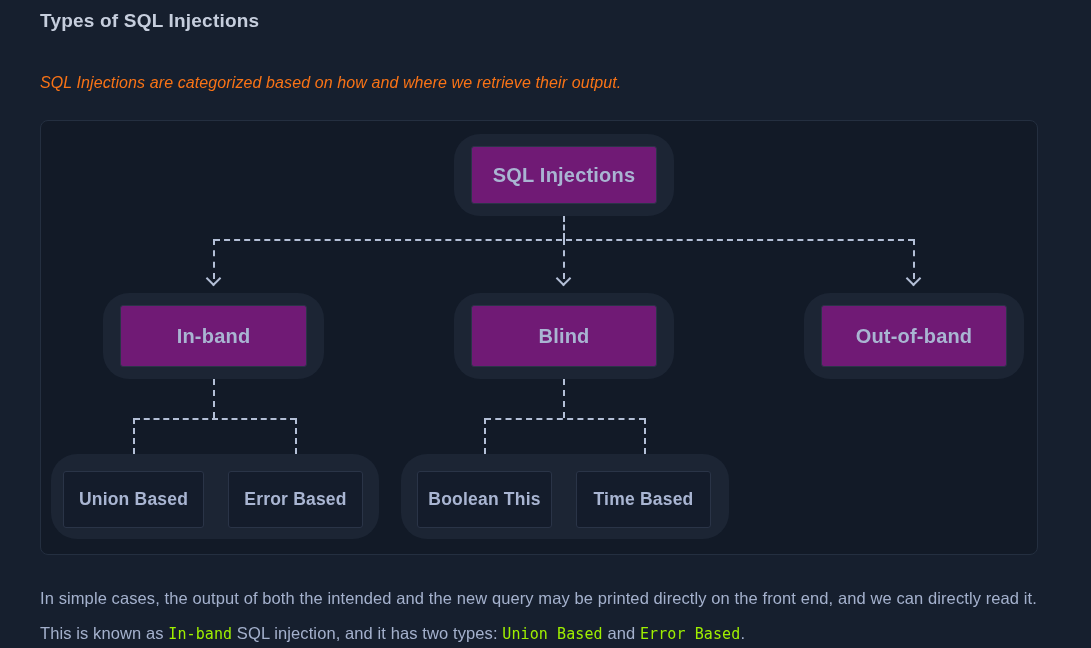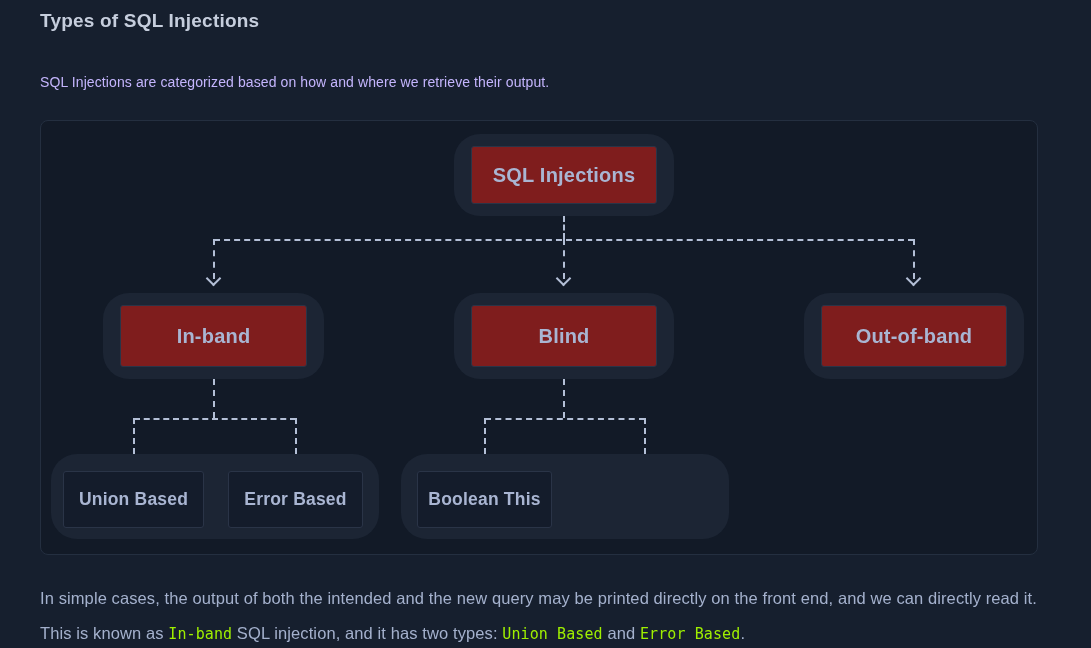--- a/index.html
+++ b/index.html
@@ -13,38 +13,38 @@
     position: absolute; inset: 0;
     background: #161f2e;
   }
   .page-title {
     position: absolute; left: 40px; top: 10px;
     font-size: 19px; font-weight: 700; color: #c6cedd;
     letter-spacing: 0.2px;
   }
   .intro-paragraph {
     position: absolute; left: 40px; top: 74px;
-    font-size: 14px; color: #c4b5fd; letter-spacing: 0.1px;
+    font-size: 16px; color: #f97316; letter-spacing: 0.1px; font-style: italic;
   }
   
   .diagram {
     position: absolute; left: 40px; top: 120px;
     width: 998px; height: 435px;
     background: #121a27;
     border: 1px solid #242f40;
     border-radius: 8px;
   }
   .node-outer {
     position: absolute;
     background: #1c2534;
     border-radius: 26px;
   }
   .node-inner {
     position: absolute; left: 17px; right: 17px; top: 12px; bottom: 12px;
-    background: #7f1d1d;
+    background: #701a75;
     border: 1px solid #2a3447;
     border-radius: 3px;
     display: flex; align-items: center; justify-content: center;
   }
   .node-label {
     font-size: 20px; font-weight: 700; color: #a9b5d2; letter-spacing: 0.2px;
   }
   .group-outer {
     position: absolute;
     background: #1c2534;
@@ -140,19 +140,22 @@
       </div>
       <div class="leaf-inner" style="left:177px; top:17px; width:135px; height:57px;">
         <span class="leaf-label">Error Based</span>
       </div>
     </div>
 
     <div class="group-outer" style="left:360px; top:333px; width:328px; height:85px;">
       <div class="leaf-inner" style="left:16px; top:17px; width:135px; height:57px;">
         <span class="leaf-label">Boolean This</span>
       </div>
+      <div class="leaf-inner" style="left:175px; top:17px; width:135px; height:57px;">
+        <span class="leaf-label">Time Based</span>
+      </div>
     </div>
 
   </div>
 
   <p class="body-paragraph"><span>In simple cases, the output of both the intended and the new query may be printed directly on the front end, and we can directly read it. This is known as </span><span class="inline-code">In-band</span><span> SQL injection, and it has two types: </span><span class="inline-code">Union Based</span><span> and </span><span class="inline-code">Error Based</span><span>.</span></p>
 
 </div>
 
 </body></html>

